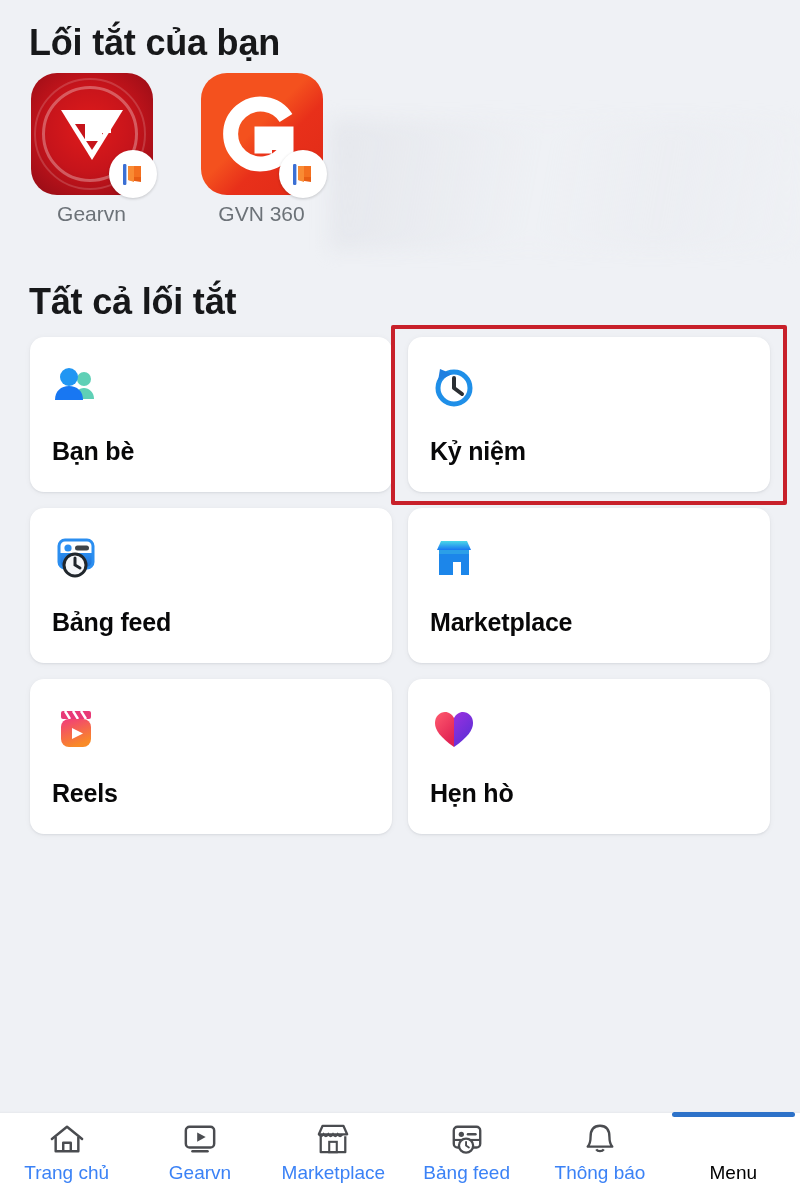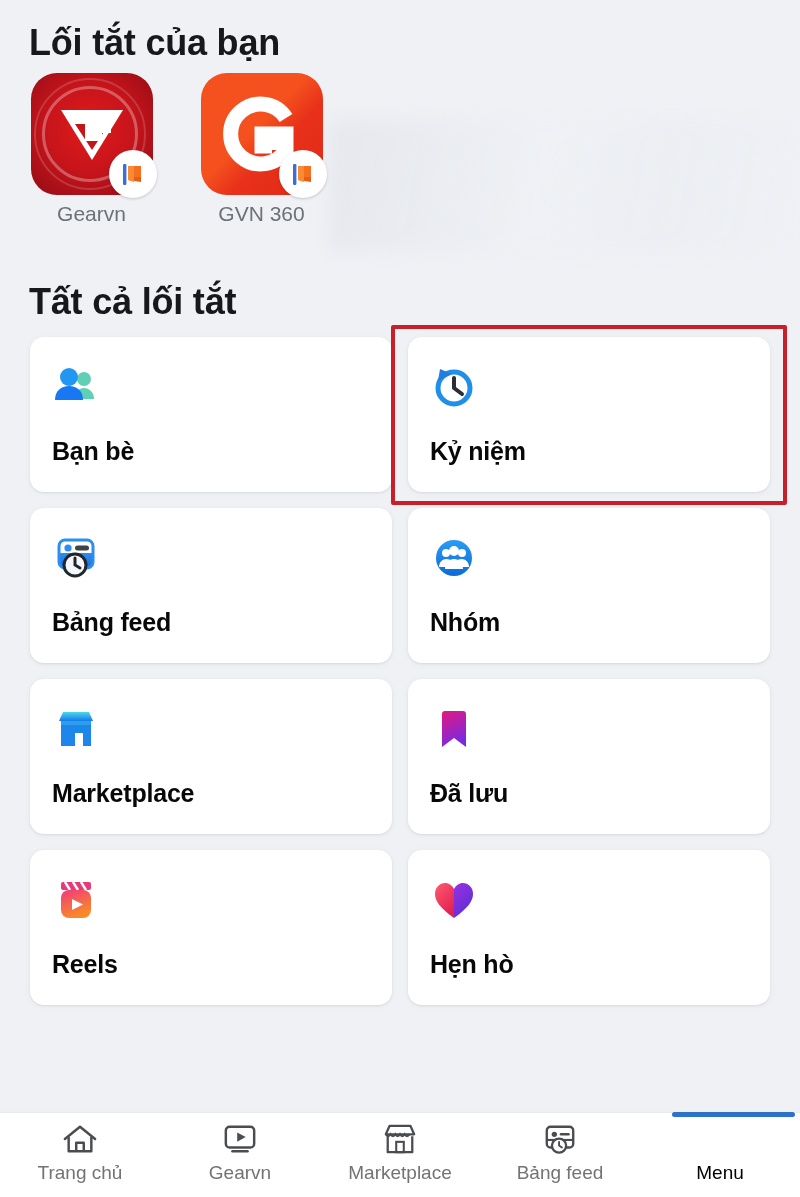--- a/index.html
+++ b/index.html
@@ -153,21 +153,21 @@
   .nav-item {
     flex: 1;
     display: flex;
     flex-direction: column;
     align-items: center;
     gap: 6px;
   }
   .nav-icon { width: 38px; height: 34px; display: block; }
   .nav-label {
     font-size: 19px;
-    color: #737373;
+    color: #3b82f6;
     white-space: nowrap;
   }
   .nav-item.active .nav-label { color: #000000; }
   .nav-active-bar {
     position: absolute;
     left: 672px; top: 1112px;
     width: 123px; height: 5px;
     background: #2d72c9;
     border-radius: 3px;
     z-index: 7;
@@ -269,66 +269,36 @@
       </defs>
       <rect x="7" y="6" width="34" height="28" rx="6" fill="url(#gFeed)" stroke="#2b8ef0" stroke-width="3"></rect>
       <circle cx="16" cy="14" r="3.6" fill="#2b8ef0"></circle>
       <rect x="23" y="11.5" width="14" height="5" rx="2.5" fill="#3f4449"></rect>
       <circle cx="23" cy="31" r="11" fill="#f5f7fa" stroke="#20262c" stroke-width="3"></circle>
       <path d="M23 24 L23 31 L28 34" fill="none" stroke="#20262c" stroke-width="3" stroke-linecap="round"></path>
     </svg>
     <div class="card-label">Bảng feed</div>
   </div>
 
-  <div class="card">
-    <svg class="card-icon" viewBox="0 0 48 48">
-      <defs>
-        <linearGradient id="gGrp" x1="0" y1="0" x2="0" y2="1">
-          <stop offset="0" stop-color="#2a9bf5"></stop>
-            <stop offset="1" stop-color="#0e6ad6"></stop>
-        </linearGradient>
-      </defs>
-      <ellipse cx="24" cy="24" rx="18" ry="18" fill="url(#gGrp)"></ellipse>
-      <circle cx="16" cy="19" r="4" fill="#ffffff"></circle>
-      <circle cx="32" cy="19" r="4" fill="#ffffff"></circle>
-      <circle cx="24" cy="17" r="5" fill="#ffffff"></circle>
-      <path d="M9 33 c0-5 3.5-8 7.5-8 s7.5 3 7.5 8 z" fill="#ffffff"></path>
-      <path d="M24 33 c0-5 3.5-8 7.5-8 s7.5 3 7.5 8 z" fill="#ffffff"></path>
-      <path d="M15 35 c0-6 4-10 9-10 s9 4 9 10 z" fill="#ffffff"></path>
-    </svg>
-    <div class="card-label">Nhóm</div>
-  </div>
 
   <div class="card">
     <svg class="card-icon" viewBox="0 0 48 48">
       <defs>
         <linearGradient id="gMkt" x1="0" y1="0" x2="0" y2="1">
           <stop offset="0" stop-color="#4ad8e8"></stop>
             <stop offset="1" stop-color="#1877f2"></stop>
         </linearGradient>
       </defs>
       <path d="M7 16 L11 7 L37 7 L41 16 Z" fill="url(#gMkt)"></path>
       <path d="M9 16 L39 16 L39 41 L31 41 L31 28 L23 28 L23 41 L9 41 Z" fill="#1c86ea"></path>
       <rect x="9" y="16" width="30" height="4" fill="#2b9fe8"></rect>
     </svg>
     <div class="card-label">Marketplace</div>
   </div>
 
-  <div class="card">
-    <svg class="card-icon" viewBox="0 0 48 48">
-      <defs>
-        <linearGradient id="gSave" x1="0" y1="0" x2="0.35" y2="1">
-          <stop offset="0" stop-color="#e3197f"></stop>
-            <stop offset="1" stop-color="#7b29e0"></stop>
-        </linearGradient>
-      </defs>
-      <path d="M15 6 h18 a3 3 0 0 1 3 3 v33 l-12 -9 l-12 9 v-33 a3 3 0 0 1 3 -3 z" fill="url(#gSave)"></path>
-    </svg>
-    <div class="card-label">Đã lưu</div>
-  </div>
 
 
   <div class="card">
     <svg class="card-icon" viewBox="0 0 48 48">
       <defs>
         <linearGradient id="gReel" x1="0" y1="0" x2="0.4" y2="1">
           <stop offset="0" stop-color="#f13a7d"></stop>
             <stop offset="1" stop-color="#f98a27"></stop>
         </linearGradient>
       </defs>
@@ -400,19 +370,26 @@
       <rect x="6" y="5" width="28" height="22" rx="4" fill="none" stroke="#4a4c50" stroke-width="2.5"></rect>
       <circle cx="14" cy="13" r="2.8" fill="#4a4c50"></circle>
       <path d="M21 13 L29 13" stroke="#4a4c50" stroke-width="2.6" stroke-linecap="round"></path>
       <path d="M6 19 L34 19" stroke="#4a4c50" stroke-width="2.2"></path>
       <circle cx="19" cy="25" r="7.5" fill="#ffffff" stroke="#4a4c50" stroke-width="2.4"></circle>
       <path d="M19 21 L19 25 L22 27" fill="none" stroke="#4a4c50" stroke-width="2" stroke-linecap="round"></path>
     </svg>
     <div class="nav-label">Bảng feed</div>
   </div>
 
+  <div class="nav-item">
+    <svg class="nav-icon" viewBox="0 0 40 36">
+      <path d="M20 4 C13 4 10 9 10 16 C10 23 7 26 7 26 L33 26 C33 26 30 23 30 16 C30 9 27 4 20 4 Z" fill="none" stroke="#4a4c50" stroke-width="2.5" stroke-linejoin="round"></path>
+      <path d="M16 29 a4.5 3.5 0 0 0 8 0" fill="none" stroke="#4a4c50" stroke-width="2.5"></path>
+    </svg>
+    <div class="nav-label">Thông báo</div>
+  </div>
 
   <div class="nav-item active">
     <svg class="nav-icon" viewBox="0 0 40 36"></svg>
     <div class="nav-label">Menu</div>
   </div>
 
 </div>
 
 </body></html>

